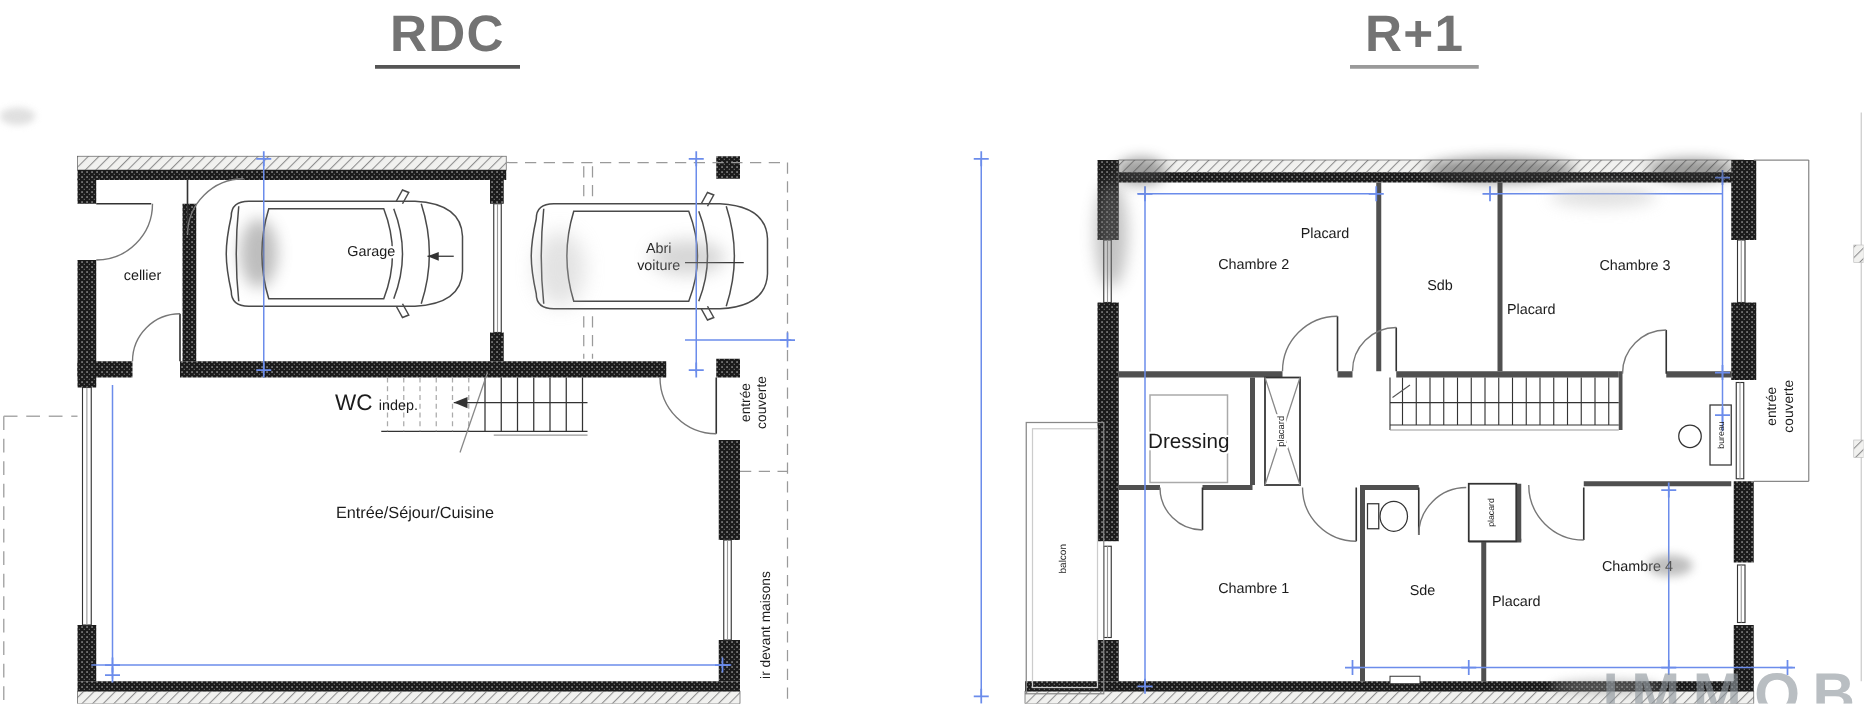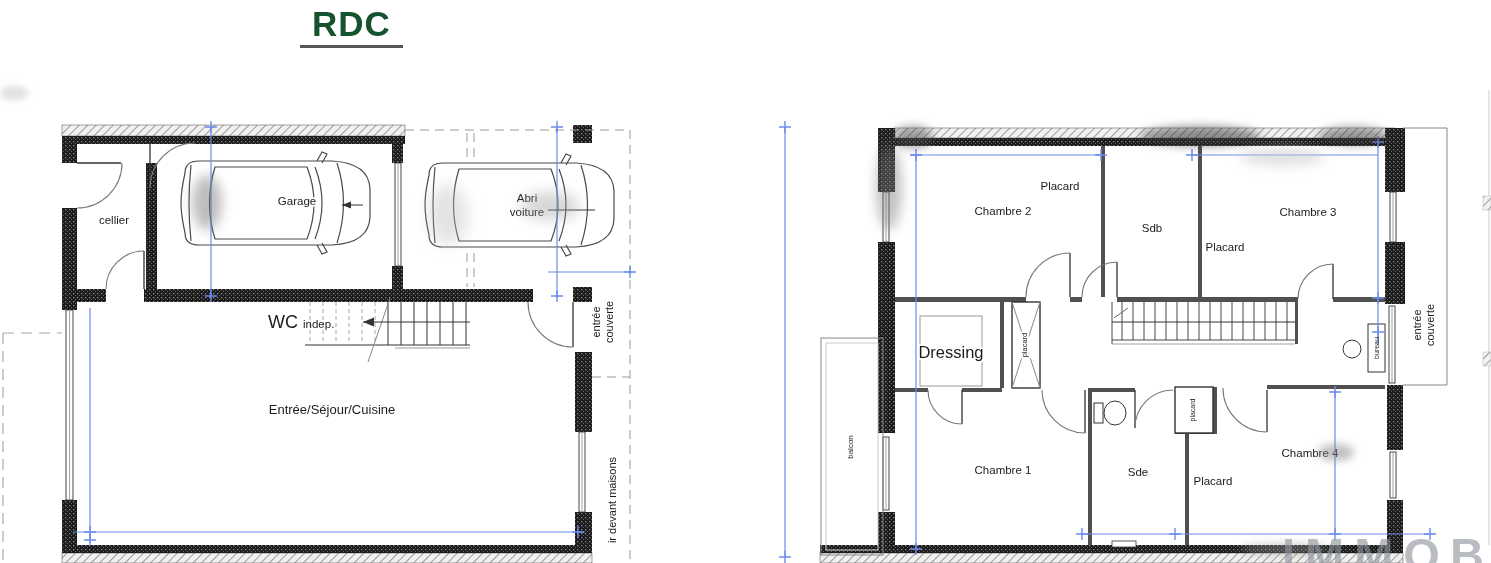--- a/index.html
+++ b/index.html
@@ -1,19 +1,19 @@
 <!DOCTYPE html>
 <html><head>
 <meta charset="utf-8">
 <style>
   html,body{margin:0;padding:0;background:#fff;}
   #stage{position:relative;width:1491px;height:563px;background:#ffffff;overflow:hidden;
          font-family:"Liberation Sans",sans-serif;}
   .title{position:absolute;top:4px;font-family:"Liberation Sans",sans-serif;
-         font-weight:800;font-size:35px;color:#14532d;letter-spacing:1px;
+         font-weight:800;font-size:41px;color:#737373;letter-spacing:1px;
          padding:0 12px 1px;border-bottom:3px solid #555;}
   #title-rdc{left:300px;}
   #title-r1{left:1080px;border-bottom-color:#9a9a9a;}
   #watermark{position:absolute;left:1282px;top:527px;font-weight:700;font-size:47px;
              letter-spacing:10px;color:#8f969d;opacity:.62;}
   svg text{font-family:"Liberation Sans",sans-serif;fill:#1c1c1c;}
   .halo{stroke:#ffffff;stroke-width:3.5px;paint-order:stroke;}
   .smudge{position:absolute;border-radius:50%;pointer-events:none;}
   .s1 {left:192px;top:175px;width:30px;height:55px;background:#6f6f6f;filter:blur(6px);opacity:.45;}
   .s12{left:428px;top:185px;width:40px;height:60px;background:#b9b9b9;filter:blur(8px);opacity:.4;}
@@ -26,20 +26,21 @@
   .s8 {left:1318px;top:444px;width:36px;height:17px;background:#8a8a8a;filter:blur(4px);opacity:.55;}
   .s9 {left:1240px;top:543px;width:90px;height:12px;background:#9a9a9a;filter:blur(4px);opacity:.45;}
   .s10{left:0px;top:86px;width:28px;height:14px;background:#d8d8d8;filter:blur(3px);opacity:.8;}
 </style>
 </head>
 <body>
 
 <div id="stage">
 
   <div class="title" id="title-rdc">RDC</div>
+  <div class="title" id="title-r1">R+1</div>
 
   <svg width="1491" height="563" viewBox="0 0 1491 563">
     <defs>
       <pattern id="hatch" width="6" height="6" patternUnits="userSpaceOnUse" patternTransform="rotate(45)">
         <rect width="6" height="6" fill="#f1f1ef"></rect>
         <line x1="0" y1="0" x2="0" y2="6" stroke="#8d8d8d" stroke-width="1.7"></line>
       </pattern>
       <pattern id="speck" width="4" height="4" patternUnits="userSpaceOnUse">
         <rect width="4" height="4" fill="#1b1b1b"></rect>
         <rect x="1" y="1" width="1.3" height="1.3" fill="#8a8a8a"></rect>

